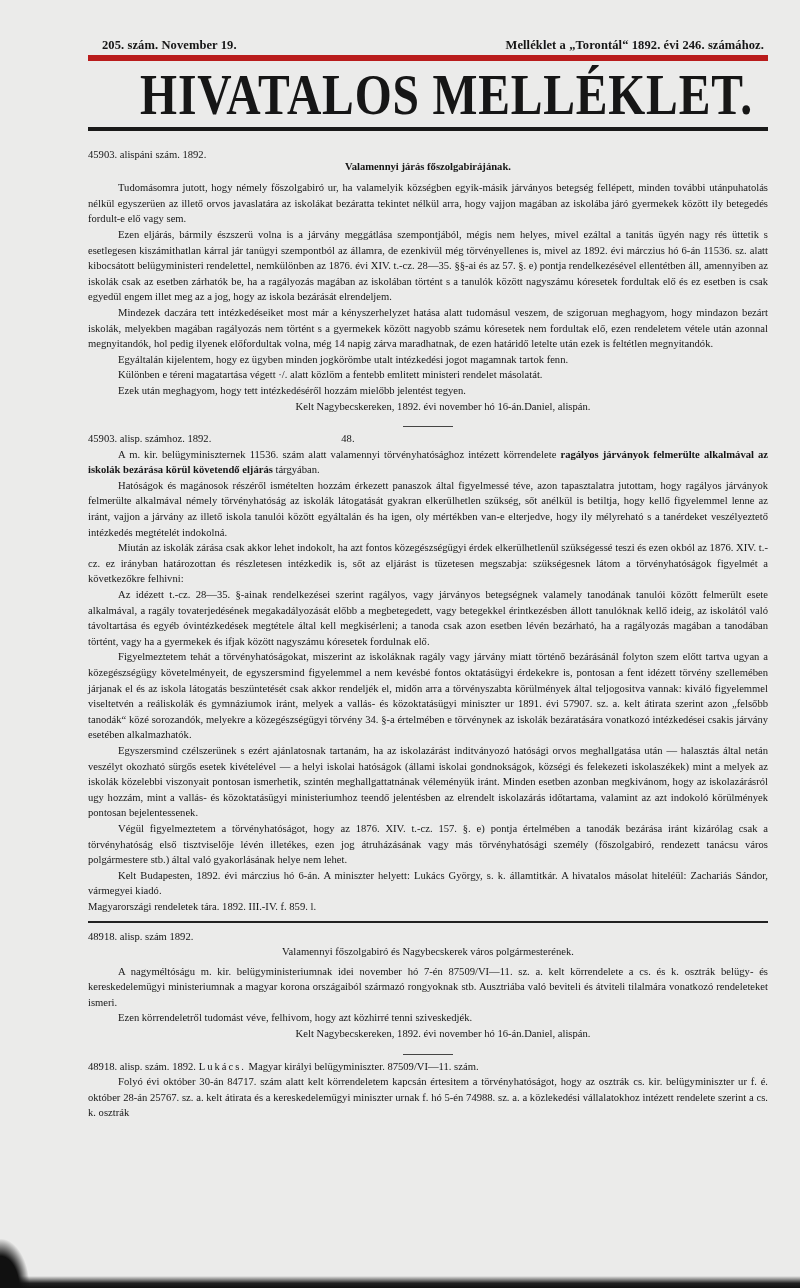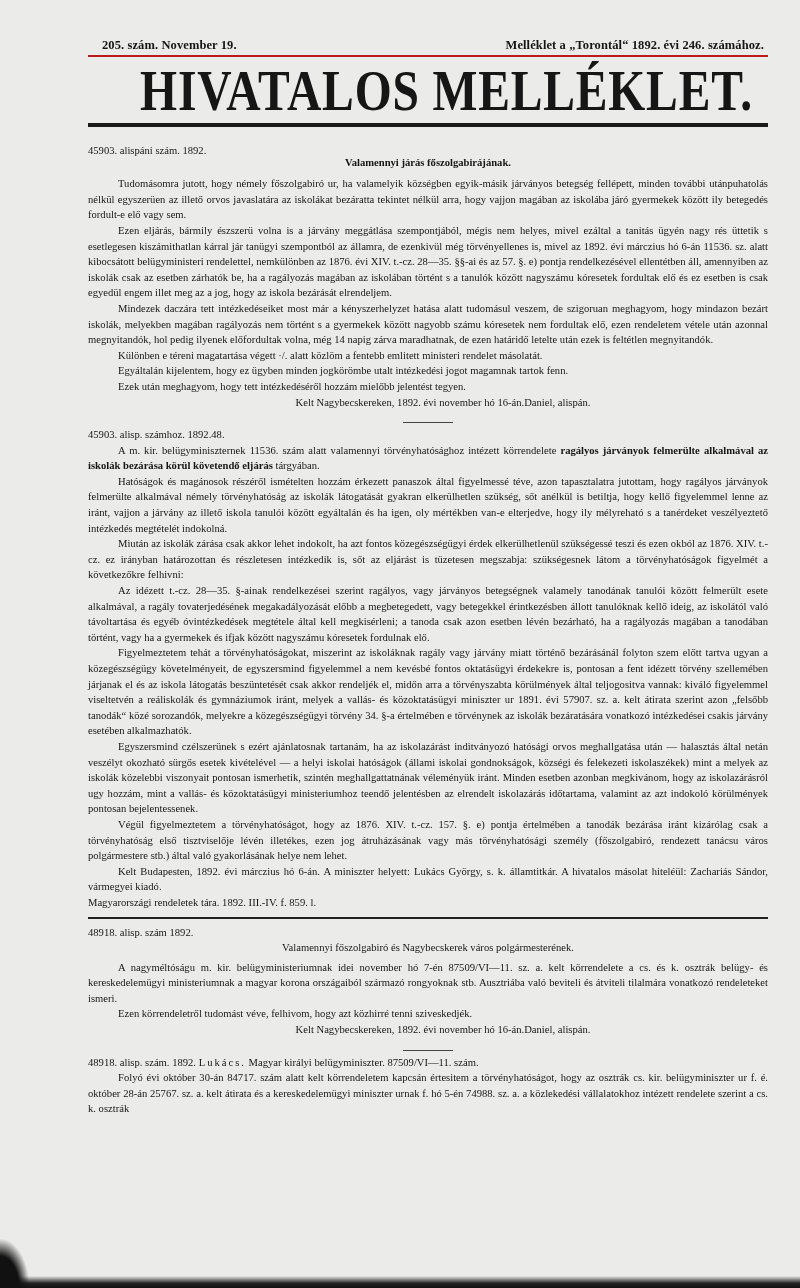--- a/index.html
+++ b/index.html
@@ -7,41 +7,41 @@
     width: 800px; height: 1288px; overflow: hidden;
     background: #ebebea;
     font-family: "DejaVu Serif", "Liberation Serif", serif;
     color: #161616;
     position: relative;
   }
   .page { position: absolute; left: 88px; top: 38px; width: 680px; }
   .topline {
     display: flex; justify-content: space-between; align-items: flex-end;
     font-size: 12.5px; font-weight: bold; letter-spacing: 0.1px;
-    padding: 0 4px 2px 14px; border-bottom: 2px solid #b91c1c;
+    padding: 0 4px 2px 14px; border-bottom: 6px solid #b91c1c;
     font-family: "Liberation Serif", serif;
   }
   .masthead {
     text-align: center; font-family: "Liberation Serif", serif;
     font-weight: bold; font-size: 58px; line-height: 60px;
     letter-spacing: 1px; transform: scaleX(0.82); transform-origin: center;
     margin: 4px 0 2px -10px; white-space: nowrap;
   }
   .mast-rule { border-top: 4px solid #1a1a1a; margin-top: 2px; }
   .text { font-size: 10.6px; line-height: 15.6px; text-align: justify; font-family: "Liberation Serif", serif; }
   .p { text-indent: 30px; margin: 0; }
   .noind { margin: 0; }
   .ref { margin: 0; }
   .heading { text-align: center; margin: 0; }
   .sig { display: flex; justify-content: center; margin: 0; padding-left: 30px; }
   .sig b { font-weight: normal; }
   .short-rule { width: 50px; border-top: 1px solid #444; margin: 12px auto 4px; }
   .full-rule { border-top: 2px solid #222; margin: 6px 0 6px; }
   .ref-row { display: flex; align-items: baseline; }
-  .ref-row .num { }
+  .ref-row .num { margin-left: 130px; }
   .bold { font-weight: bold; }
   .spaced { letter-spacing: 2px; }
   .book-shadow {
     position: absolute; left: 0; right: 0; bottom: 0; height: 12px;
     background: linear-gradient(#ebebea, #222 60%, #111);
   }
   .book-corner {
     position: absolute; left: 0; bottom: 0; width: 30px; height: 50px;
     background: radial-gradient(ellipse at 0% 100%, #111 45%, transparent 70%);
   }
@@ -56,22 +56,22 @@
   </div>
   <div class="masthead">HIVATALOS MELLÉKLET.</div>
   <div class="mast-rule"></div>
 
   <div class="text" style="margin-top:16px;">
     <p class="ref">45903. alispáni szám. 1892.</p>
     <p class="heading" style="margin-top:-4px;font-weight:bold;">Valamennyi járás főszolgabirájának.</p>
     <p class="p" style="margin-top:6px;">Tudomásomra jutott, hogy némely főszolgabiró ur, ha valamelyik községben egyik-másik járványos betegség fellépett, minden további utánpuhatolás nélkül egyszerüen az illető orvos javaslatára az iskolákat bezáratta tekintet nélkül arra, hogy vajjon magában az iskolába járó gyermekek között ily betegedés fordult-e elő vagy sem.</p>
     <p class="p">Ezen eljárás, bármily észszerü volna is a járvány meggátlása szempontjából, mégis nem helyes, mivel ezáltal a tanitás ügyén nagy rés üttetik s esetlegesen kiszámithatlan kárral jár tanügyi szempontból az államra, de ezenkivül még törvényellenes is, mivel az 1892. évi márczius hó 6-án 11536. sz. alatt kibocsátott belügyministeri rendelettel, nemkülönben az 1876. évi XIV. t.-cz. 28—35. §§-ai és az 57. §. e) pontja rendelkezésével ellentétben áll, amennyiben az iskolák csak az esetben zárhatók be, ha a ragályozás magában az iskolában történt s a tanulók között nagyszámu kóresetek fordultak elő és ez esetben is csak egyedül engem illet meg az a jog, hogy az iskola bezárását elrendeljem.</p>
     <p class="p">Mindezek daczára tett intézkedéseiket most már a kényszerhelyzet hatása alatt tudomásul veszem, de szigoruan meghagyom, hogy mindazon bezárt iskolák, melyekben magában ragályozás nem történt s a gyermekek között nagyobb számu kóresetek nem fordultak elő, ezen rendeletem vétele után azonnal megnyitandók, hol pedig ilyenek előfordultak volna, még 14 napig zárva maradhatnak, de ezen határidő letelte után ezek is feltétlen megnyitandók.</p>
+    <p class="p">Egyáltalán kijelentem, hogy ez ügyben minden jogkörömbe utalt intézkedési jogot magamnak tartok fenn.</p>
     <p class="p">Különben e téreni magatartása végett ·/. alatt közlöm a fentebb emlitett ministeri rendelet másolatát.</p>
-    <p class="p">Egyáltalán kijelentem, hogy ez ügyben minden jogkörömbe utalt intézkedési jogot magamnak tartok fenn.</p>
     <p class="p">Ezek után meghagyom, hogy tett intézkedéséről hozzám mielőbb jelentést tegyen.</p>
     <div class="sig">
       <span>Kelt Nagybecskereken, 1892. évi november hó 16-án.</span>
       <span><b>Daniel,</b> <span>alispán.</span></span>
     </div>
     <div class="short-rule"></div>
   </div>
 
   <div class="text">
     <div class="ref-row">

